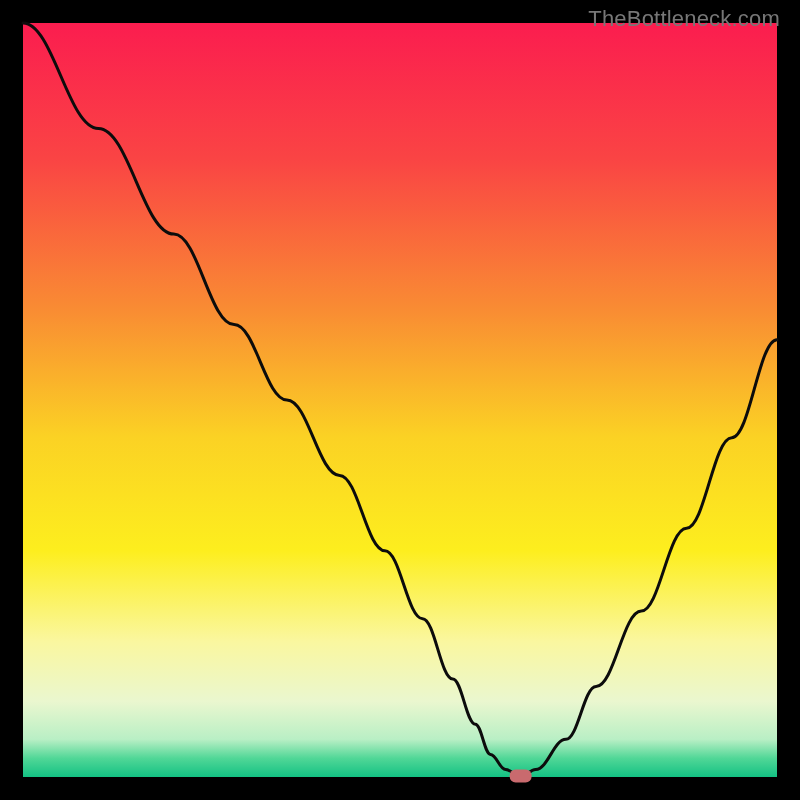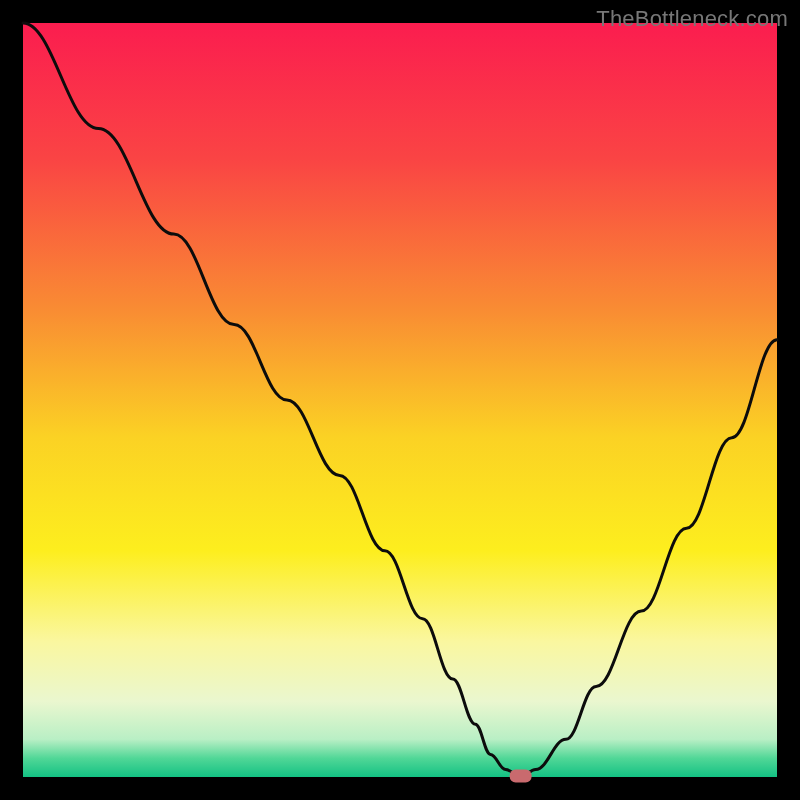--- a/index.html
+++ b/index.html
@@ -12,21 +12,21 @@
     font-family: Arial, sans-serif;
   }
   .wrap {
     position: relative;
     width: 800px;
     height: 800px;
   }
   .watermark {
     position: absolute;
     top: 6px;
-    right: 12px;
+    right: 20px;
     color: #777;
     font-size: 22px;
     font-weight: 500;
     letter-spacing: 0.2px;
   }
   svg {
     display: block;
   }
 </style>
 </head>

